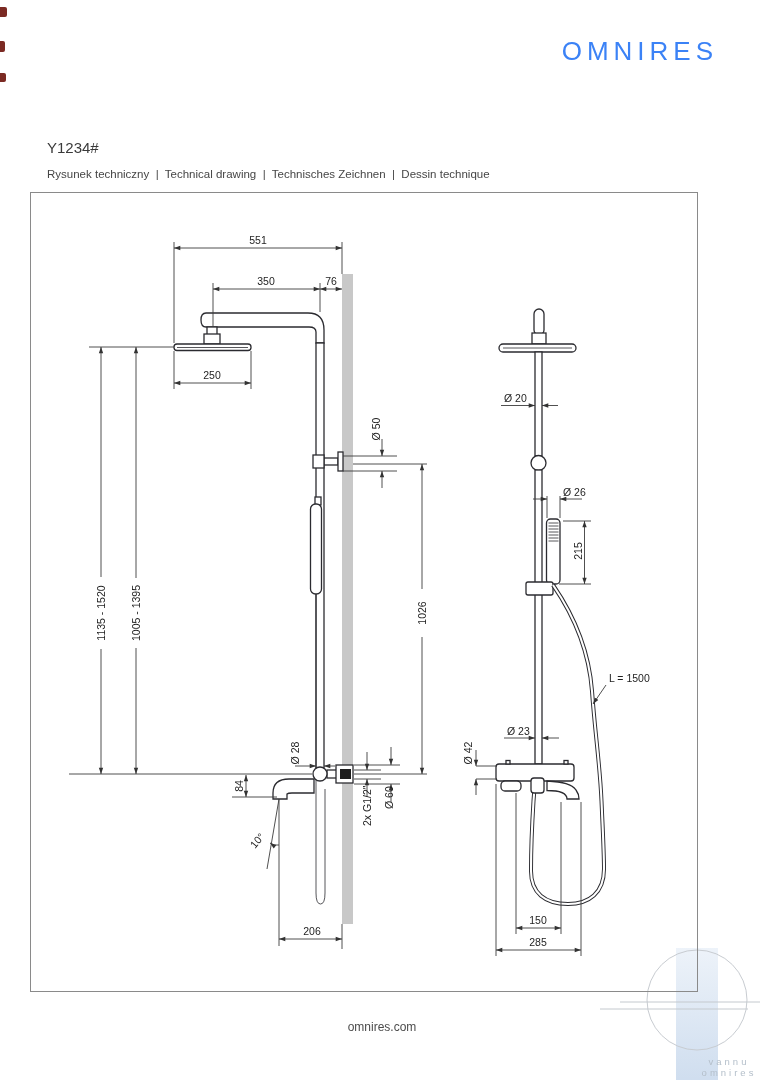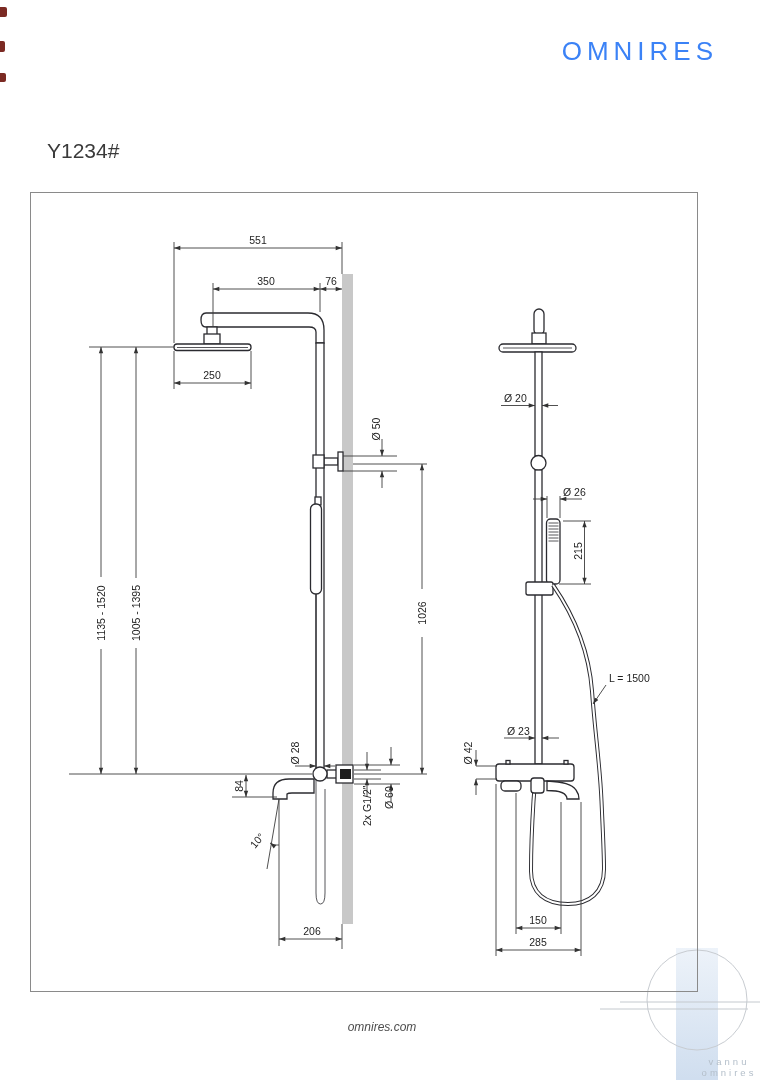--- a/index.html
+++ b/index.html
@@ -4,27 +4,27 @@
 <style>
   html,body{margin:0;padding:0;background:#fff;}
   .page{position:relative;width:764px;height:1080px;background:#ffffff;overflow:hidden;
         font-family:"Liberation Sans",sans-serif;color:#333;}
   .edge-mark{position:absolute;left:0;background:#7b2a23;border-radius:0 2px 2px 0;}
   .m1{top:7px;width:7px;height:10px;}
   .m2{top:41px;width:5px;height:11px;}
   .m3{top:73px;width:6px;height:9px;}
   .brand{position:absolute;top:36px;right:46px;font-size:26px;letter-spacing:5px;
          font-weight:500;color:#3b82f6;margin-left:28px;}
-  .code{position:absolute;left:47px;top:139px;font-size:21px;font-weight:400;color:#3a3a3a;}
+  .code{position:absolute;left:47px;top:139px;font-size:15px;font-weight:400;color:#3a3a3a;}
   .subtitle{position:absolute;left:47px;top:168px;font-size:11.5px;color:#464646;white-space:pre;}
   .frame{position:absolute;left:30px;top:192px;width:668px;height:800px;
          border:1.5px solid #8a8a8a;box-sizing:border-box;z-index:2;}
   .frame svg{position:absolute;left:0;top:0;}
   .footer{position:absolute;left:0;top:1020px;width:100%;text-align:center;
-          font-size:12px;color:#4c4c4c;font-style:italic;}
+          font-size:12px;color:#4c4c4c;}
   
   .wm-bar{position:absolute;left:676px;top:948px;width:42px;height:132px;z-index:1;
           background:linear-gradient(180deg,rgba(236,242,249,.95) 0%,rgba(205,220,238,.95) 100%);}
   .wm-arcs{position:absolute;left:600px;top:946px;z-index:1;}
   .wm-text{position:absolute;left:687px;top:1056px;width:84px;text-align:center;z-index:3;
            font-size:9.5px;letter-spacing:3px;color:#b4bfca;line-height:11px;}
   
   .prod{stroke:#2b2b30;stroke-width:1.3;fill:#ffffff;}
   .prodline{stroke:#2b2b30;stroke-width:.8;fill:none;}
   .dim{stroke:#3c3c3c;stroke-width:.9;fill:none;}
@@ -36,20 +36,21 @@
 <body>
 
 <div class="page">
 
   <div class="edge-mark m1"></div>
   <div class="edge-mark m2"></div>
   <div class="edge-mark m3"></div>
 
   <div class="brand">OMNIRES</div>
   <div class="code">Y1234#</div>
+  <div class="subtitle">Rysunek techniczny  |  Technical drawing  |  Technisches Zeichnen  |  Dessin technique</div>
 
   <div class="wm-bar"></div>
   <svg class="wm-arcs" width="164" height="134" viewBox="0 0 164 134">
     <circle cx="97" cy="54" r="50" fill="none" stroke="#c8ccd1" stroke-width="1"></circle>
     <line x1="20" y1="56" x2="160" y2="56" stroke="#c4c9ce" stroke-width="1"></line>
     <line x1="0" y1="63" x2="148" y2="63" stroke="#c4c9ce" stroke-width="1"></line>
   </svg>
   <div class="wm-text">
     <div>vannu</div>
     <div>omnires</div>

